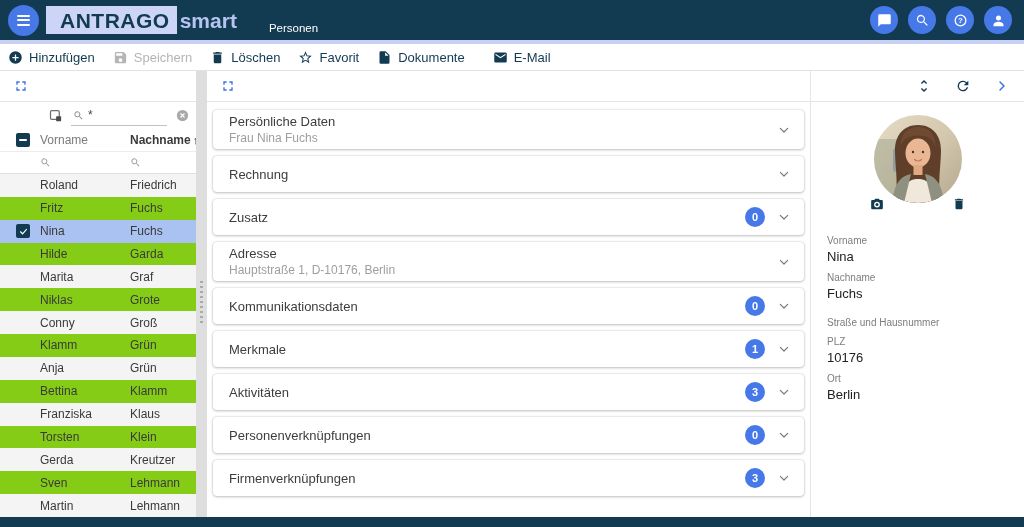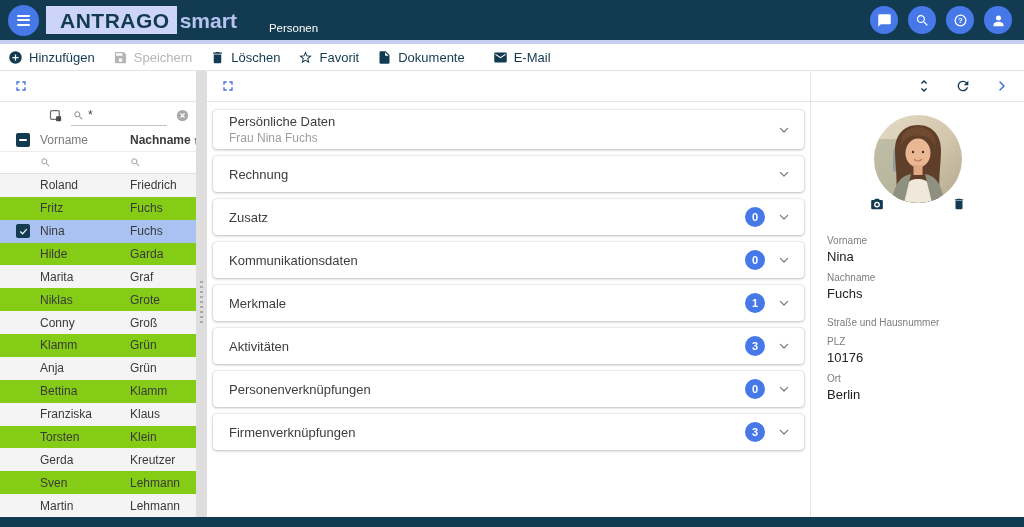--- a/index.html
+++ b/index.html
@@ -462,20 +462,34 @@
     <div class="card-right">
       <span class="badge">0</span>
       <span class="chev">
         <svg viewBox="0 0 24 24">
                   <path d="M6.5 9.5l5.5 5.5 5.5-5.5" fill="none" stroke="#7a7a7a" stroke-width="1.8" stroke-linecap="round" stroke-linejoin="round"></path>
                 </svg>
       </span>
     </div>
   </div>
 
+  <div class="card">
+    <div class="card-text">
+      <div class="card-title">Adresse</div>
+      <div class="card-subtitle">Hauptstraße 1, D-10176, Berlin</div>
+    </div>
+    <div class="card-right">
+
+      <span class="chev">
+        <svg viewBox="0 0 24 24">
+                  <path d="M6.5 9.5l5.5 5.5 5.5-5.5" fill="none" stroke="#7a7a7a" stroke-width="1.8" stroke-linecap="round" stroke-linejoin="round"></path>
+                </svg>
+      </span>
+    </div>
+  </div>
 
   <div class="card">
     <div class="card-text">
       <div class="card-title">Kommunikationsdaten</div>
 
     </div>
     <div class="card-right">
       <span class="badge">0</span>
       <span class="chev">
         <svg viewBox="0 0 24 24">

